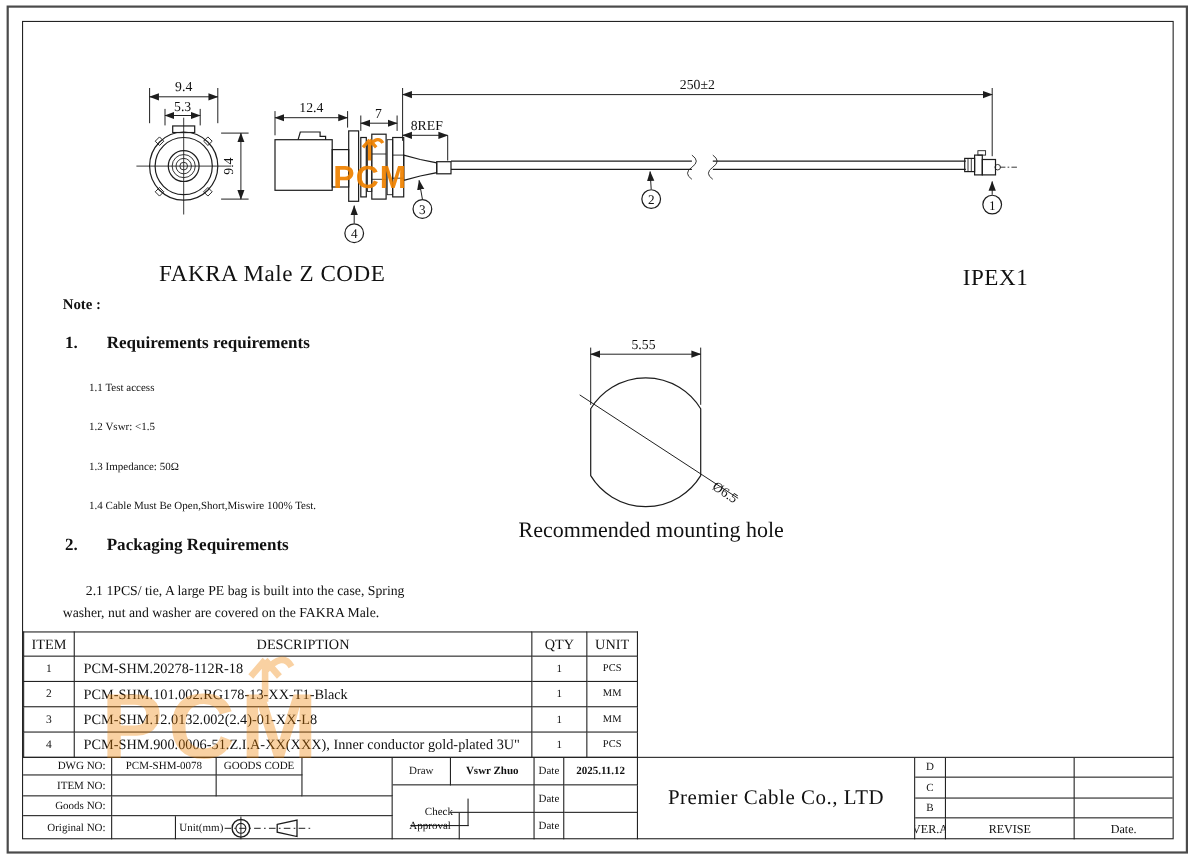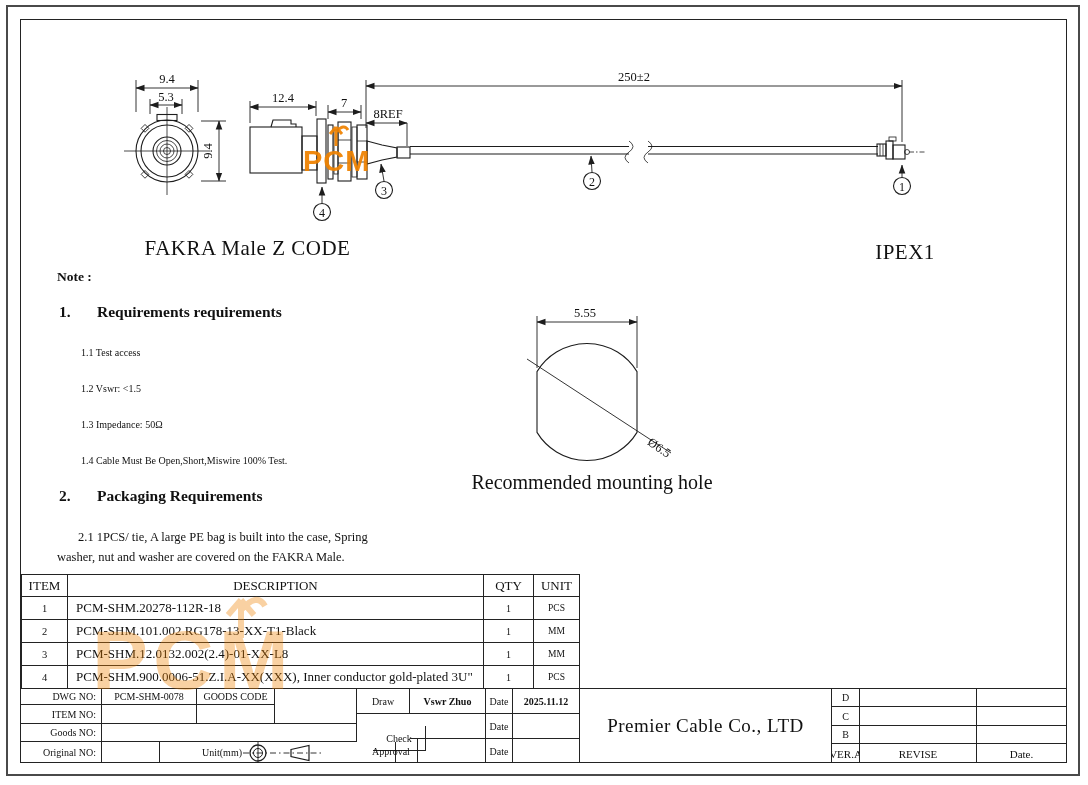--- a/index.html
+++ b/index.html
@@ -29,21 +29,21 @@
   .tblock{left:21px;top:688px;width:1046px;height:74px;border-top:1.5px solid #232323;box-sizing:border-box;}
   .cell{position:absolute;box-sizing:border-box;border-right:1.2px solid #232323;border-bottom:1.2px solid #232323;
         display:flex;align-items:center;justify-content:center;font-size:10px;overflow:hidden;white-space:nowrap;}
   .cell.nr{border-right:none;}
   .cell.nb{border-bottom:none;}
   .cell.lbl{justify-content:flex-end;padding-right:5px;}
   .cell.sm{font-size:10px;}
   .cell.xs{font-size:11px;}
   .cell.bold{font-weight:bold;}
   .company{font-size:19px;letter-spacing:.5px;}
-  .unitcell{justify-content:flex-start;padding-left:3px;gap:1px;margin-left:39px;}
+  .unitcell{justify-content:flex-start;padding-left:3px;gap:1px;}
   svg.overlay{position:absolute;left:0;top:0;z-index:6;pointer-events:none;}
   svg .ln{stroke:#1d1d1d;stroke-width:1.1;fill:none;}
   svg .thin{stroke:#1d1d1d;stroke-width:.8;fill:none;}
   svg .dimln{stroke:#1d1d1d;stroke-width:.9;fill:none;}
   svg text.dim{font-family:"Liberation Serif",serif;font-size:12.5px;fill:#111;text-anchor:middle;}
   svg text.co{font-family:"Liberation Serif",serif;font-size:12px;fill:#111;text-anchor:middle;}
   svg .wm{font-family:"Liberation Sans",sans-serif;font-weight:bold;fill:#EF8200;}
 </style>
 </head>
 <body>

